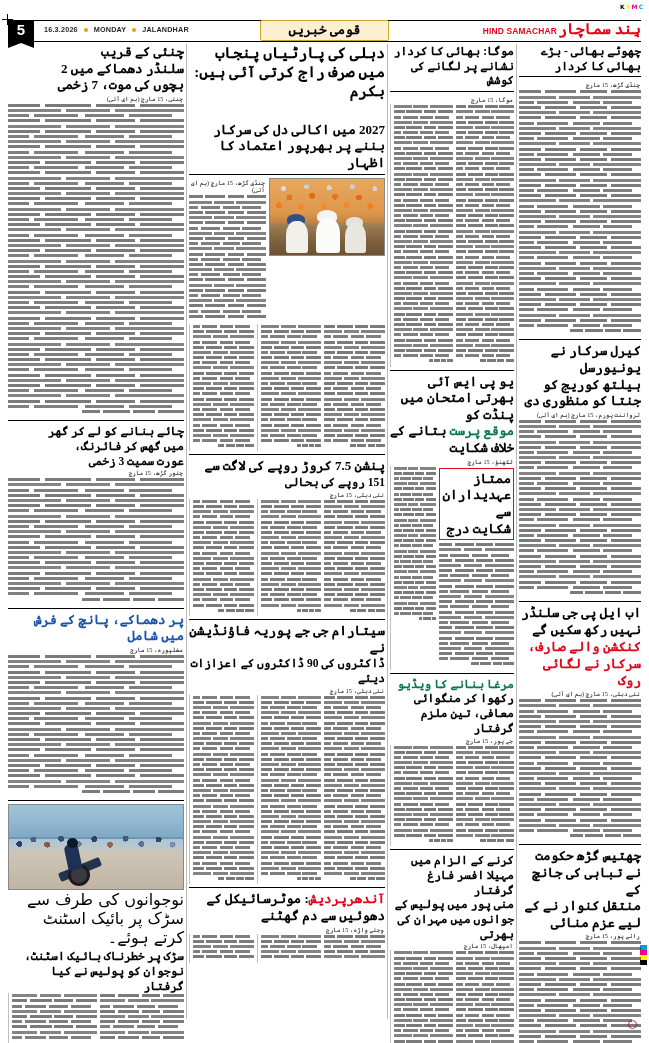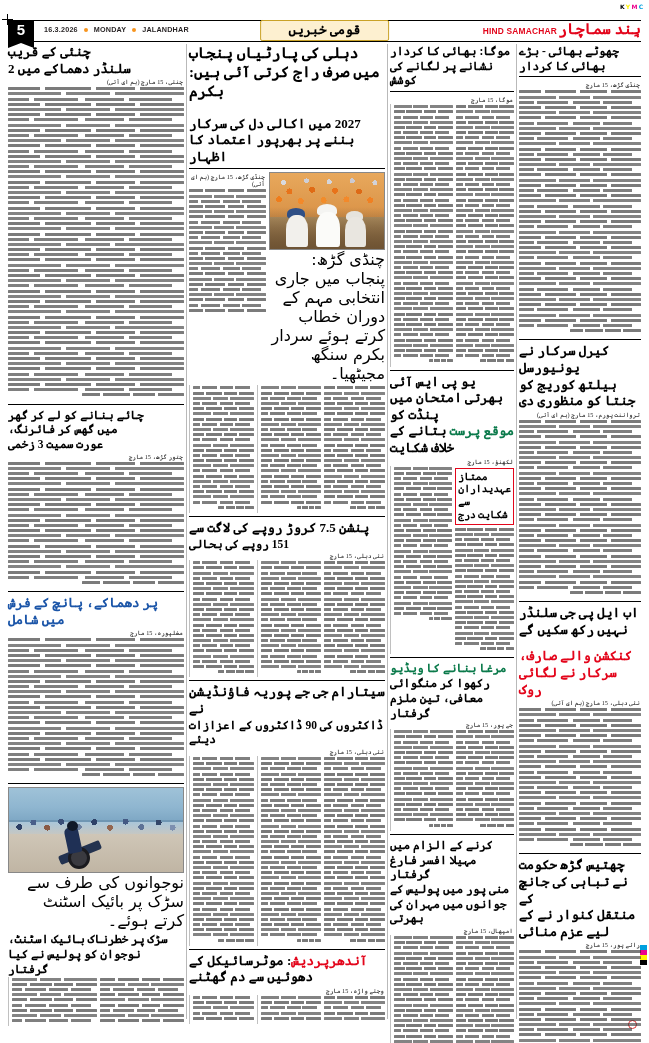--- a/index.html
+++ b/index.html
@@ -137,30 +137,30 @@
       #2a2a2a 69%, #2a2a2a 93%, transparent 93%); opacity: 0.6; }
   .ln.short { width: 58%; }
   .ln.short2 { width: 40%; }
 
   
   .hl {
     font-family: "Liberation Serif", serif;
     font-weight: bold;
     color: #000;
     line-height: 1.28;
-    text-align: left;
+    text-align: right;
     letter-spacing: 0.2px;
   }
   .hl.red { color: #e3051b; margin-top: 40px; }
   .hl.blue { color: #1b55a8; }
   .hl.xl { font-size: 15px; }
   .hl.lg { font-size: 13px; }
   .hl.md { font-size: 11.5px; }
   .hl.sm { font-size: 13px; }
-  .hl.xs { font-size: 10px; }
+  .hl.xs { font-size: 13px; }
 
   .rule-thin { border-top: 0.8px solid #000; margin: 3px 0; }
   .rule-thick { border-top: 1.6px solid #000; margin: 3px 0; }
 
   .byline {
     font-family: "Liberation Serif", serif;
     font-size: 6.2px; color: #222; text-align: right;
     padding: 1px 1px;
   }
 
@@ -415,21 +415,21 @@
             <div class="ln"></div>
           <div class="ln c"></div>
             <div class="ln short"></div>
         </div>
       </div>
 
       <div class="rule-thick"></div>
 
       <div>
         <div class="hl sm">اب ایل پی جی سلنڈر نہیں رکھ سکیں گے</div>
-        <div class="hl sm red" style="margin-top:10px">کنکشن والے صارف، سرکار نے لگائی روک</div>
+        <div class="hl sm red" style="margin-top:1px">کنکشن والے صارف، سرکار نے لگائی روک</div>
         <div class="byline">نئی دہلی، 15 مارچ (ہم ای آئی)</div>
         <div class="body-lines">
           <div class="ln"></div>
             <div class="ln b"></div>
             <div class="ln c"></div>
             <div class="ln"></div>
           <div class="ln b"></div>
             <div class="ln"></div>
             <div class="ln c"></div>
             <div class="ln b"></div>
@@ -817,35 +817,34 @@
         </div>
       </div>
     </div>
 
     <div class="col-sep"></div>
 
     <div class="col" style="flex:0 0 196px">
 
       <div>
         <div class="hl xl">دہلی کی پارٹیاں پنجاب میں صرف راج کرتی آئی ہیں: بکرم</div>
-        <div class="hl lg" style="margin-top:14px">2027 میں اکالی دل کی سرکار بننے پر بھرپور اعتماد کا اظہار</div>
+        <div class="hl lg" style="margin-top:20px">2027 میں اکالی دل کی سرکار بننے پر بھرپور اعتماد کا اظہار</div>
         <div class="rule-thin"></div>
         <div class="subcols" style="margin-top:2px">
           <div style="flex:0 0 116px">
             <div class="photo ph-rally">
               <div class="crowd"></div>
               <div class="front"></div>
               <div class="t1"></div>
               <div class="p1"></div>
               <div class="t2"></div>
               <div class="p2"></div>
               <div class="t3"></div>
               <div class="p3"></div>
             </div>
-            <div class="cap">چنڈی گڑھ: پنجاب میں جاری انتخابی مہم کے دوران خطاب کرتے ہوئے سردار بکرم سنگھ مجیٹھیا۔</div>
           </div>
           <div style="flex:1">
             <div class="byline">چنڈی گڑھ، 15 مارچ (ہم ای آئی)</div>
             <div class="body-lines">
               <div class="ln"></div>
                 <div class="ln b"></div>
                 <div class="ln c"></div>
                 <div class="ln"></div>
               <div class="ln b"></div>
                 <div class="ln"></div>
@@ -1194,20 +1193,21 @@
       </div>
     </div>
 
     <div class="col-sep"></div>
 
     <div class="col" style="flex:1">
 
       <div>
         <div class="hl lg">چنئی کے قریب</div>
         <div class="hl lg">سلنڈر دھماکے میں 2</div>
+        <div class="hl lg">بچوں کی موت، 7 زخمی</div>
         <div class="byline">چنئی، 15 مارچ (ہم ای آئی)</div>
         <div class="body-lines">
           <div class="ln"></div>
             <div class="ln b"></div>
             <div class="ln c"></div>
             <div class="ln"></div>
           <div class="ln b"></div>
             <div class="ln"></div>
             <div class="ln c"></div>
             <div class="ln b"></div>

